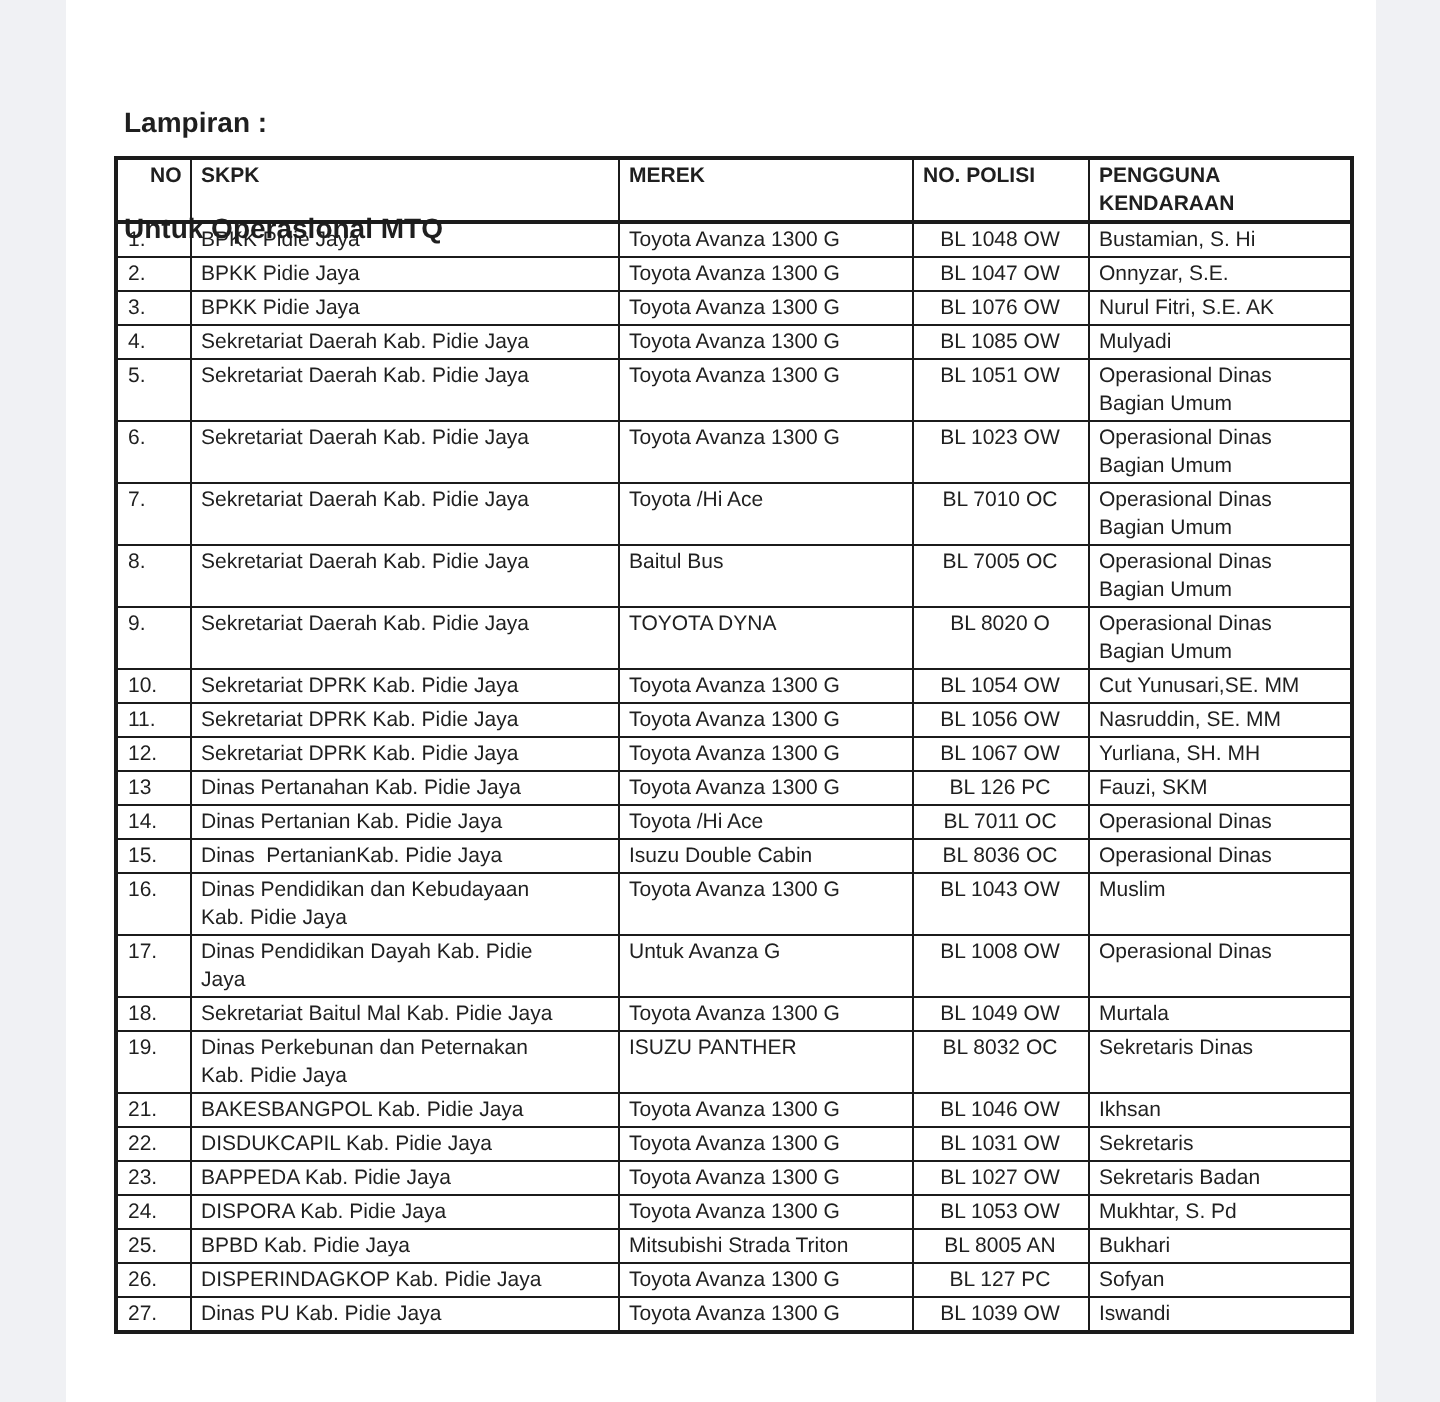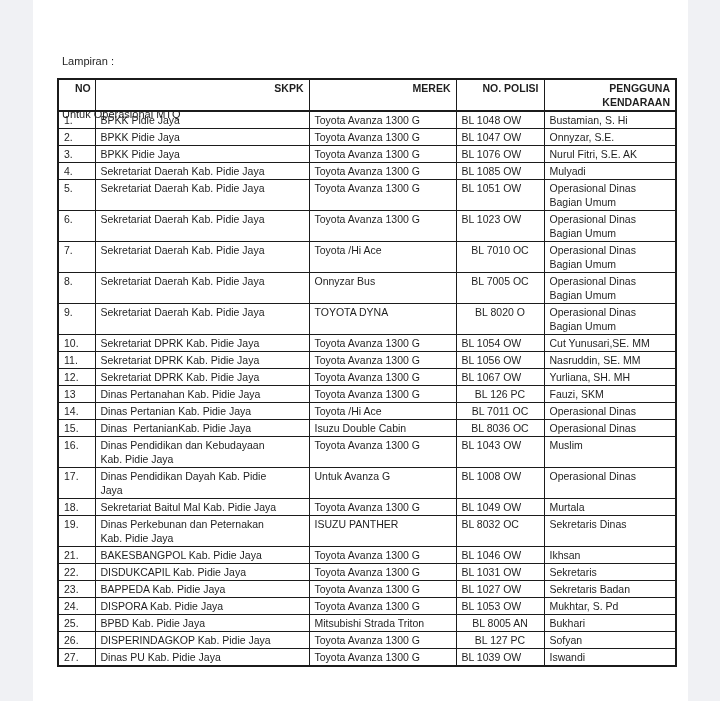--- a/index.html
+++ b/index.html
@@ -18,21 +18,21 @@
   .canvas{
     position:relative;width:720px;height:701px;
     background:var(--margin-bg);overflow:hidden;
   }
   .page{
     position:absolute;left:33px;top:0;width:655px;height:701px;
     background:var(--page-bg);
   }
   .title-block{
     position:absolute;left:29px;top:18px;
-    font-weight:normal;font-size:11px;line-height:17.5px;
+    font-weight:bold;font-size:14px;line-height:17.5px;
     color:var(--ink);
     white-space:pre;
   }
   table.data-table{
     position:absolute;left:24px;top:78px;
     width:618px;
     border-collapse:collapse;table-layout:fixed;
     border:2px solid var(--line);
   }
   .col-no{width:37px;}
@@ -43,26 +43,26 @@
   th,td{
     border:1px solid var(--line);
     font-size:10.5px;line-height:14px;
     padding:1px 5px;
     vertical-align:top;
     white-space:pre-wrap;
     color:var(--ink);
     overflow:hidden;
   }
   th{
-    font-weight:bold;text-align:right;
+    font-weight:bold;text-align:left;
     border-bottom:2px solid var(--line);
   }
   th.h-no{text-align:right;padding-left:16px;}
   td.c-no{text-align:left;}
-  td.c-polisi.align-center{margin-left:46px;}
+  td.c-polisi.align-center{text-align:center;margin-left:46px;}
   td.c-polisi.align-left{text-align:center;}
 </style>
 </head>
 <body>
 
 <div class="canvas">
   <div class="page">
 
     <div class="title-block">
       <div>Lampiran :</div>
@@ -136,21 +136,21 @@
             <td class="c-no">7.</td>
             <td class="c-skpk">Sekretariat Daerah Kab. Pidie Jaya</td>
             <td class="c-merek">Toyota /Hi Ace</td>
             <td class="c-polisi align-left">BL 7010 OC</td>
             <td class="c-pengguna">Operasional Dinas
 Bagian Umum</td>
           </tr>
           <tr>
             <td class="c-no">8.</td>
             <td class="c-skpk">Sekretariat Daerah Kab. Pidie Jaya</td>
-            <td class="c-merek">Onnyzar Bus</td>
+            <td class="c-merek">Baitul Bus</td>
             <td class="c-polisi align-left">BL 7005 OC</td>
             <td class="c-pengguna">Operasional Dinas
 Bagian Umum</td>
           </tr>
           <tr>
             <td class="c-no">9.</td>
             <td class="c-skpk">Sekretariat Daerah Kab. Pidie Jaya</td>
             <td class="c-merek">TOYOTA DYNA</td>
             <td class="c-polisi align-left">BL 8020 O</td>
             <td class="c-pengguna">Operasional Dinas

